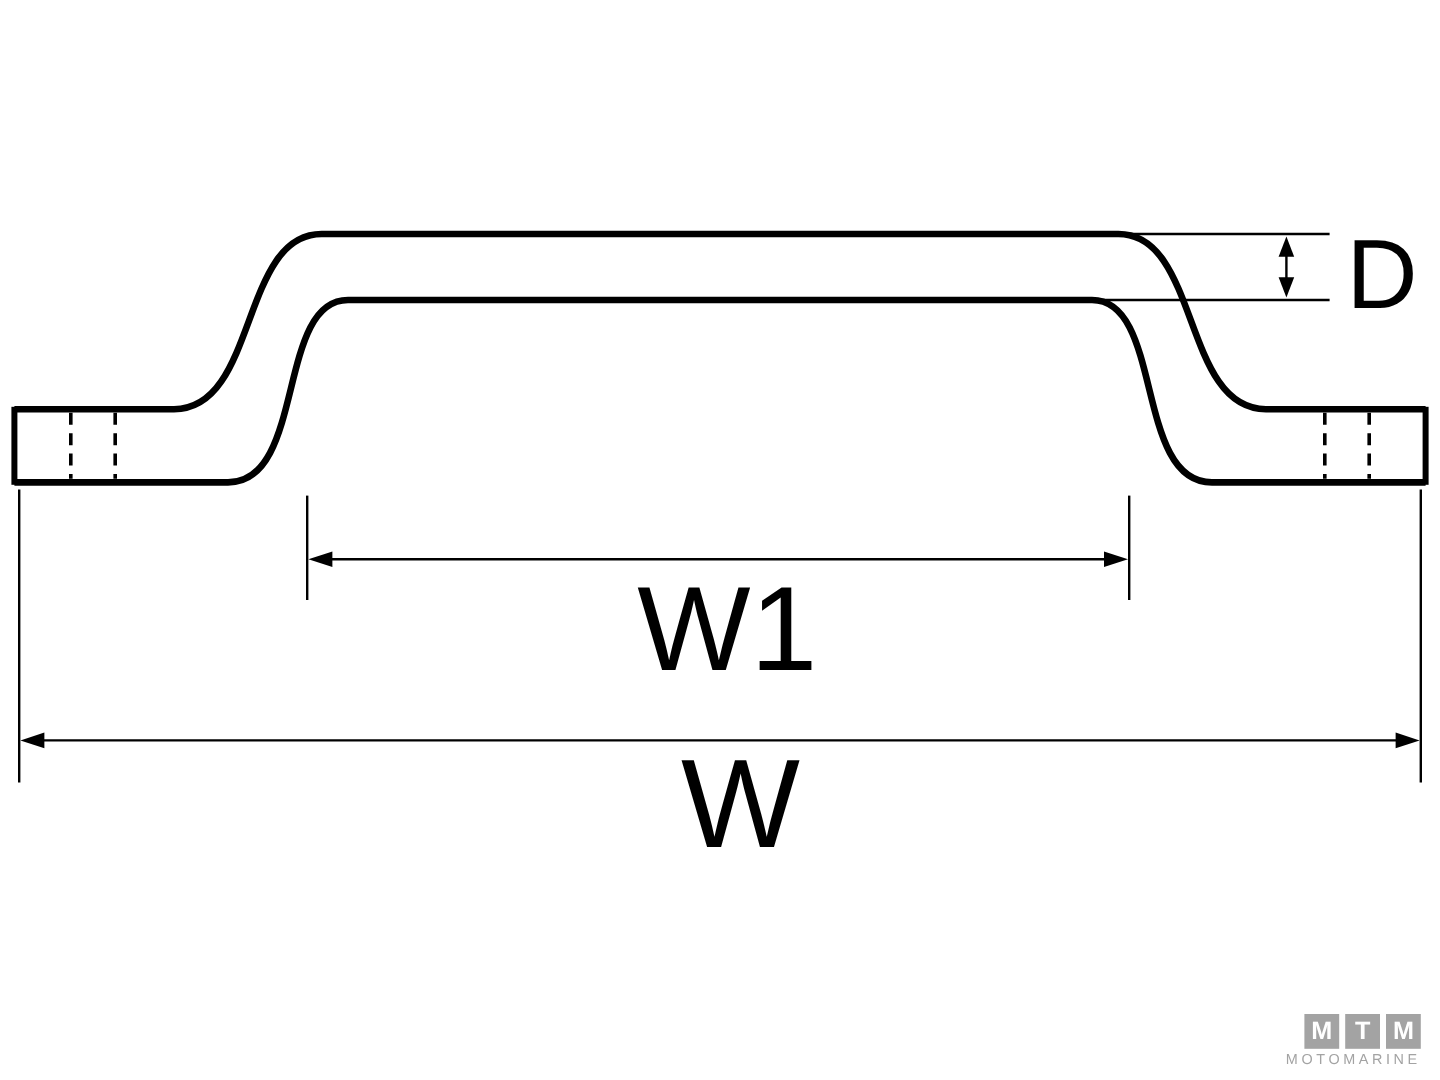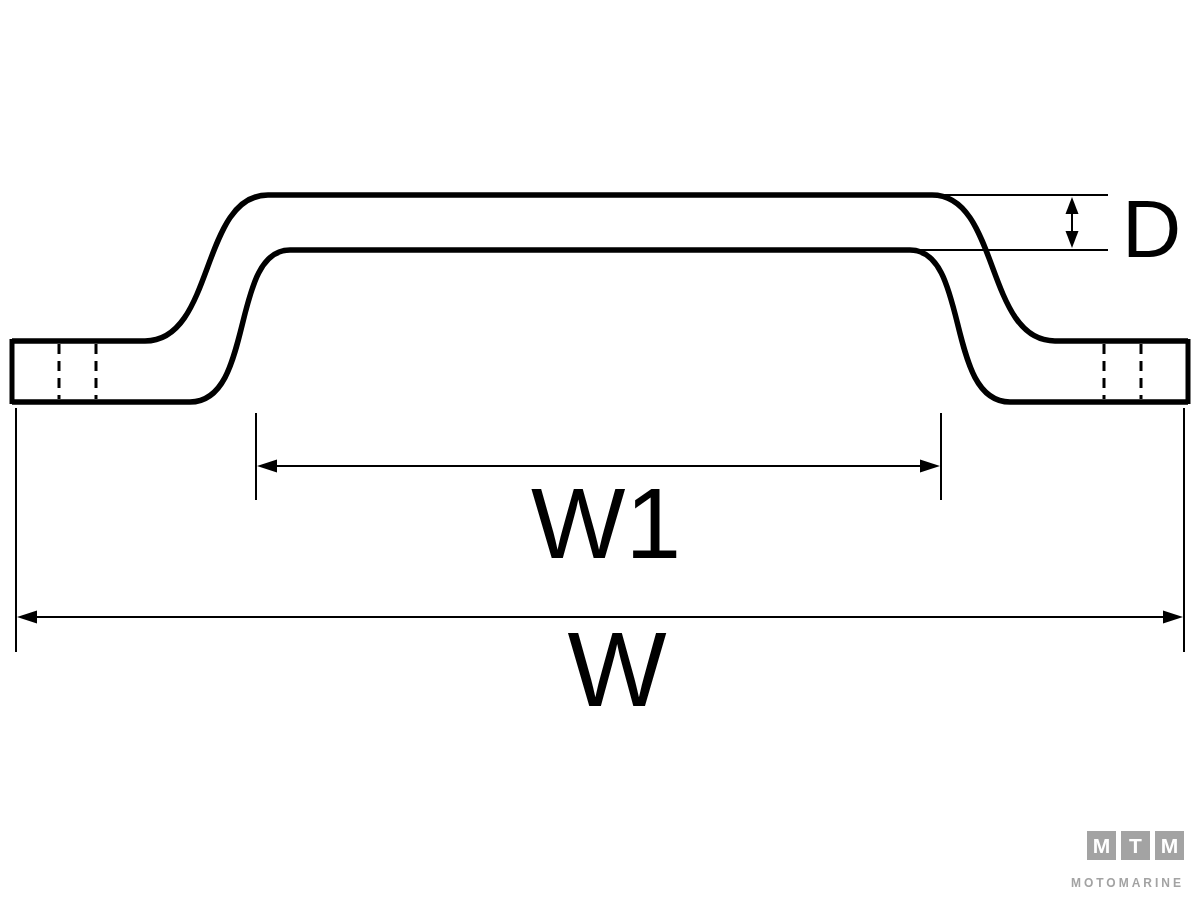--- a/index.html
+++ b/index.html
@@ -41,23 +41,23 @@
     height: 29px;
     background: #a3a3a3;
     color: #ffffff;
     font-weight: bold;
     font-size: 21px;
     display: flex;
     align-items: center;
     justify-content: center;
   }
   .logo-subtitle {
-    margin-top: 16px;
+    margin-top: 2px;
     font-size: 12px;
-    font-weight: bold;
+    font-weight: normal;
     letter-spacing: 3px;
     color: #a3a3a3;
     white-space: nowrap;
   }
 </style>
 </head>
 <body>
 
 <div class="canvas">
 

